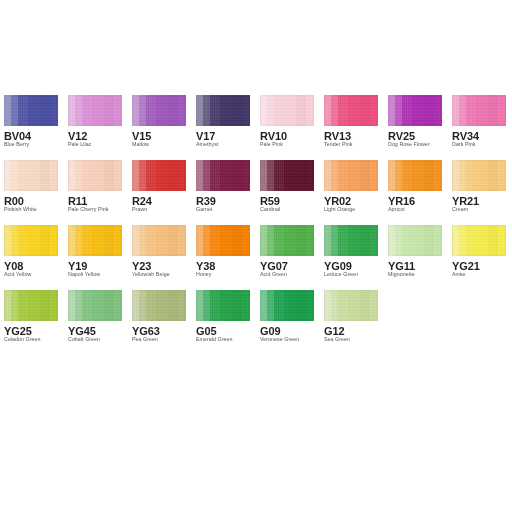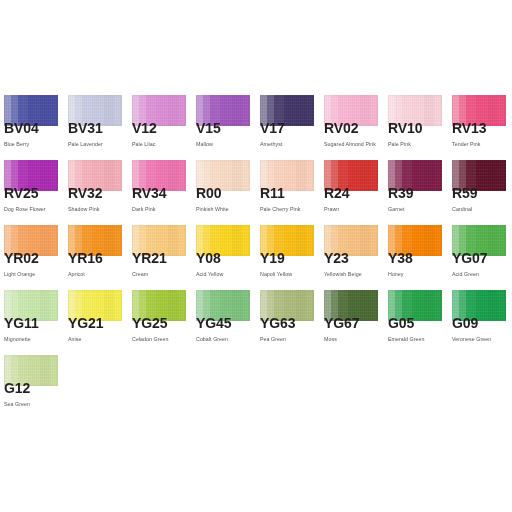--- a/index.html
+++ b/index.html
@@ -80,22 +80,22 @@
     opacity: 0.9;
   }
   .swatch-chip .edge {
     position: absolute;
     inset: 0;
     box-shadow: inset 0 0 0 1px rgba(0,0,0,0.045);
   }
   .swatch-code {
     position: absolute;
     left: 0;
-    top: 28px;
-    font-size: 14px;
+    top: 36px;
+    font-size: 11px;
     font-weight: bold;
     color: #231f20;
     letter-spacing: -0.1px;
     line-height: 11px;
     white-space: nowrap;
   }
   .swatch-name {
     position: absolute;
     left: 0;
     top: 46px;
@@ -114,29 +114,20 @@
       <div class="swatch-cell">
         <div class="swatch-chip" style="background-color: rgb(74, 79, 163);">
           <div class="bands"></div>
           <div class="grain"></div>
           <div class="edge"></div>
         </div>
         <div class="swatch-code">BV04</div>
         <div class="swatch-name">Blue Berry</div>
       </div>
       <div class="swatch-cell">
-        <div class="swatch-chip" style="background-color: rgb(200, 203, 226);">
-          <div class="bands"></div>
-          <div class="grain"></div>
-          <div class="edge"></div>
-        </div>
-        <div class="swatch-code">BV31</div>
-        <div class="swatch-name">Pale Lavender</div>
-      </div>
-      <div class="swatch-cell">
         <div class="swatch-chip" style="background-color: rgb(220, 142, 214);">
           <div class="bands"></div>
           <div class="grain"></div>
           <div class="edge"></div>
         </div>
         <div class="swatch-code">V12</div>
         <div class="swatch-name">Pale Lilac</div>
       </div>
       <div class="swatch-cell">
         <div class="swatch-chip" style="background-color: rgb(160, 87, 189);">
@@ -150,29 +141,20 @@
       <div class="swatch-cell">
         <div class="swatch-chip" style="background-color: rgb(65, 53, 103);">
           <div class="bands"></div>
           <div class="grain"></div>
           <div class="edge"></div>
         </div>
         <div class="swatch-code">V17</div>
         <div class="swatch-name">Amethyst</div>
       </div>
       <div class="swatch-cell">
-        <div class="swatch-chip" style="background-color: rgb(249, 180, 210);">
-          <div class="bands"></div>
-          <div class="grain"></div>
-          <div class="edge"></div>
-        </div>
-        <div class="swatch-code">RV02</div>
-        <div class="swatch-name">Sugared Almond Pink</div>
-      </div>
-      <div class="swatch-cell">
         <div class="swatch-chip" style="background-color: rgb(251, 210, 220);">
           <div class="bands"></div>
           <div class="grain"></div>
           <div class="edge"></div>
         </div>
         <div class="swatch-code">RV10</div>
         <div class="swatch-name">Pale Pink</div>
       </div>
       <div class="swatch-cell">
         <div class="swatch-chip" style="background-color: rgb(239, 78, 128);">
@@ -186,29 +168,20 @@
       <div class="swatch-cell">
         <div class="swatch-chip" style="background-color: rgb(173, 43, 180);">
           <div class="bands"></div>
           <div class="grain"></div>
           <div class="edge"></div>
         </div>
         <div class="swatch-code">RV25</div>
         <div class="swatch-name">Dog Rose Flower</div>
       </div>
       <div class="swatch-cell">
-        <div class="swatch-chip" style="background-color: rgb(246, 175, 185);">
-          <div class="bands"></div>
-          <div class="grain"></div>
-          <div class="edge"></div>
-        </div>
-        <div class="swatch-code">RV32</div>
-        <div class="swatch-name">Shadow Pink</div>
-      </div>
-      <div class="swatch-cell">
         <div class="swatch-chip" style="background-color: rgb(241, 117, 178);">
           <div class="bands"></div>
           <div class="grain"></div>
           <div class="edge"></div>
         </div>
         <div class="swatch-code">RV34</div>
         <div class="swatch-name">Dark Pink</div>
       </div>
       <div class="swatch-cell">
         <div class="swatch-chip" style="background-color: rgb(250, 220, 198);">
@@ -321,20 +294,29 @@
       <div class="swatch-cell">
         <div class="swatch-chip" style="background-color: rgb(82, 179, 74);">
           <div class="bands"></div>
           <div class="grain"></div>
           <div class="edge"></div>
         </div>
         <div class="swatch-code">YG07</div>
         <div class="swatch-name">Acid Green</div>
       </div>
       <div class="swatch-cell">
+        <div class="swatch-chip" style="background-color: rgb(47, 168, 75);">
+          <div class="bands"></div>
+          <div class="grain"></div>
+          <div class="edge"></div>
+        </div>
+        <div class="swatch-code">YG09</div>
+        <div class="swatch-name">Lettuce Green</div>
+      </div>
+      <div class="swatch-cell">
         <div class="swatch-chip" style="background-color: rgb(200, 232, 171);">
           <div class="bands"></div>
           <div class="grain"></div>
           <div class="edge"></div>
         </div>
         <div class="swatch-code">YG11</div>
         <div class="swatch-name">Mignonette</div>
       </div>
       <div class="swatch-cell">
         <div class="swatch-chip" style="background-color: rgb(247, 239, 77);">
@@ -364,29 +346,20 @@
         <div class="swatch-name">Cobalt Green</div>
       </div>
       <div class="swatch-cell">
         <div class="swatch-chip" style="background-color: rgb(173, 188, 124);">
           <div class="bands"></div>
           <div class="grain"></div>
           <div class="edge"></div>
         </div>
         <div class="swatch-code">YG63</div>
         <div class="swatch-name">Pea Green</div>
-      </div>
-      <div class="swatch-cell">
-        <div class="swatch-chip" style="background-color: rgb(74, 107, 51);">
-          <div class="bands"></div>
-          <div class="grain"></div>
-          <div class="edge"></div>
-        </div>
-        <div class="swatch-code">YG67</div>
-        <div class="swatch-name">Moss</div>
       </div>
       <div class="swatch-cell">
         <div class="swatch-chip" style="background-color: rgb(36, 163, 73);">
           <div class="bands"></div>
           <div class="grain"></div>
           <div class="edge"></div>
         </div>
         <div class="swatch-code">G05</div>
         <div class="swatch-name">Emerald Green</div>
       </div>

